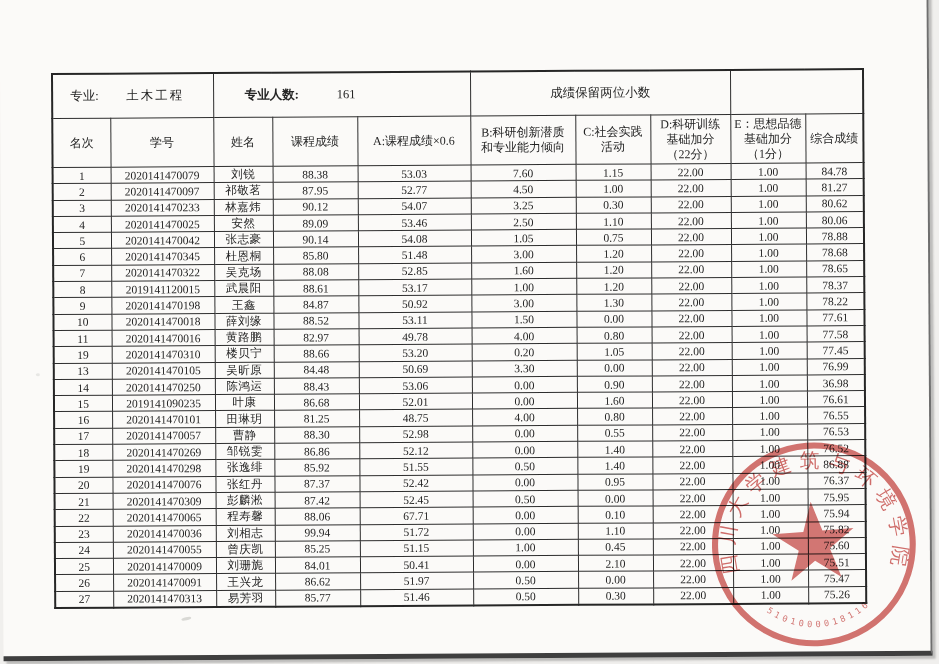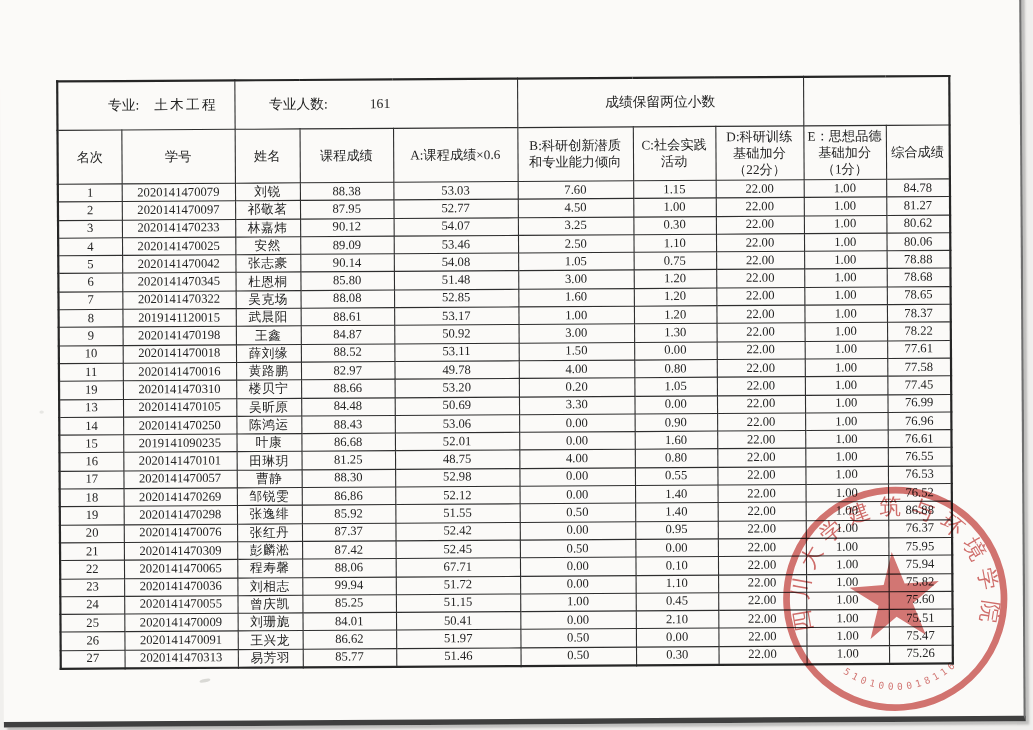--- a/index.html
+++ b/index.html
@@ -34,23 +34,23 @@
     overflow:hidden;white-space:nowrap;
   }
   tr.meta-row td{height:20px;font-size:12.5px;}
   tr.meta-row .meta-flex{display:flex;align-items:center;justify-content:flex-start;}
   tr.head-row th{
     height:48px;font-size:12px;line-height:1.25;
     white-space:pre-line;
   }
   tr.data-row td{height:15.3px;font-size:11.5px;}
   td.c-name{font-size:12px;letter-spacing:0.5px;}
-  .lbl-major{padding-left:16px;margin-left:28px;}
+  .lbl-major{padding-left:16px;}
   .val-major{margin:13px auto;letter-spacing:2px;}
-  .lbl-count{padding-left:30px;}
+  .lbl-count{padding-left:30px;font-weight:bold;}
   .val-count{padding-left:6px;margin-left:32px;}
   .note-center{text-align:center;}
   .seal{
     position:absolute;left:704px;top:446px;width:214px;height:214px;
     mix-blend-mode:multiply;opacity:0.88;
     transform:rotate(-4deg);
     pointer-events:none;
   }
   .smudge{position:absolute;background:#9a9a96;border-radius:50%;opacity:0.35;}
   .smudge.s1{left:178px;top:622px;width:10px;height:3px;transform:rotate(-12deg);}
@@ -268,21 +268,21 @@
         <tr class="data-row">
           <td class="c-rank">14</td>
           <td class="c-student-id">2020141470250</td>
           <td class="c-name">陈鸿运</td>
           <td class="c-course-score">88.43</td>
           <td class="c-a-weighted">53.06</td>
           <td class="c-b-research">0.00</td>
           <td class="c-c-social">0.90</td>
           <td class="c-d-training">22.00</td>
           <td class="c-e-moral">1.00</td>
-          <td class="c-total">76.96</td>
+          <td class="c-total">36.98</td>
         </tr>
         <tr class="data-row">
           <td class="c-rank">15</td>
           <td class="c-student-id">2019141090235</td>
           <td class="c-name">叶康</td>
           <td class="c-course-score">86.68</td>
           <td class="c-a-weighted">52.01</td>
           <td class="c-b-research">0.00</td>
           <td class="c-c-social">1.60</td>
           <td class="c-d-training">22.00</td>

